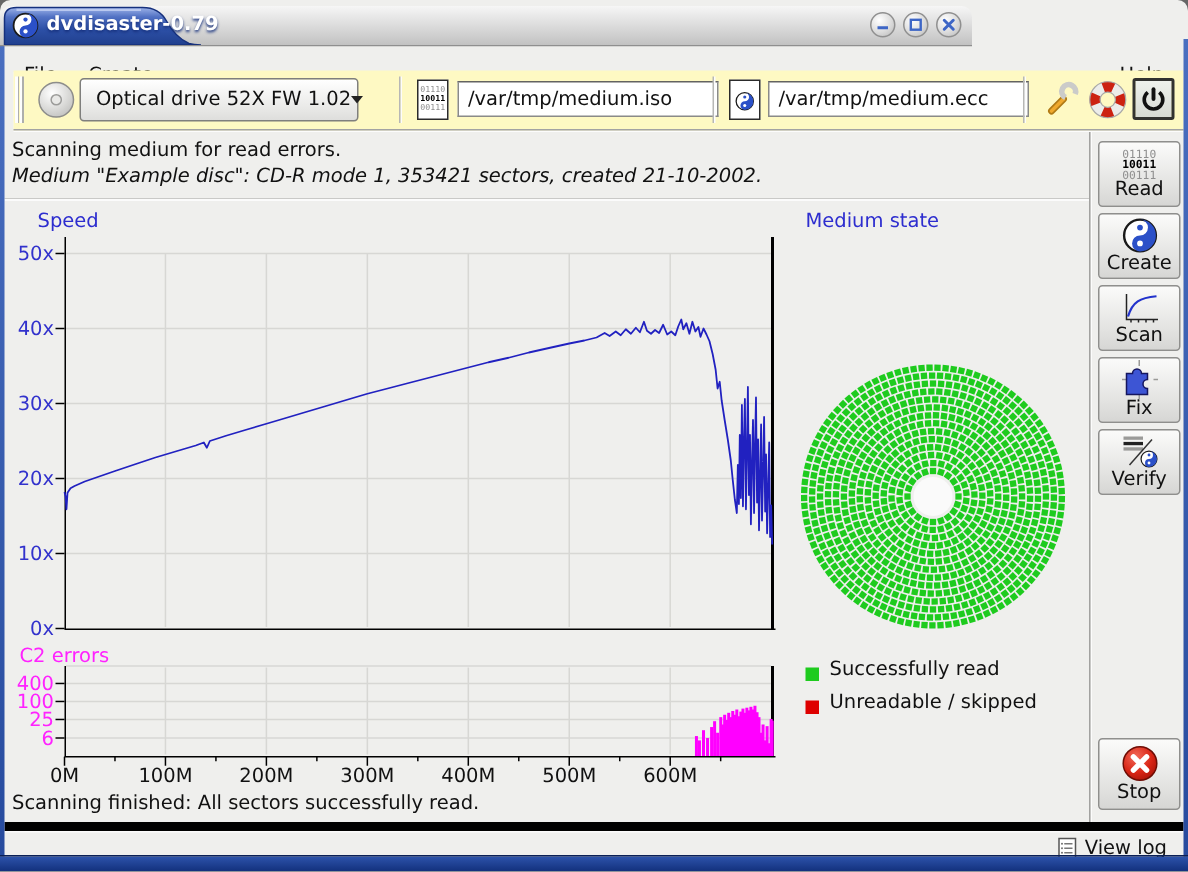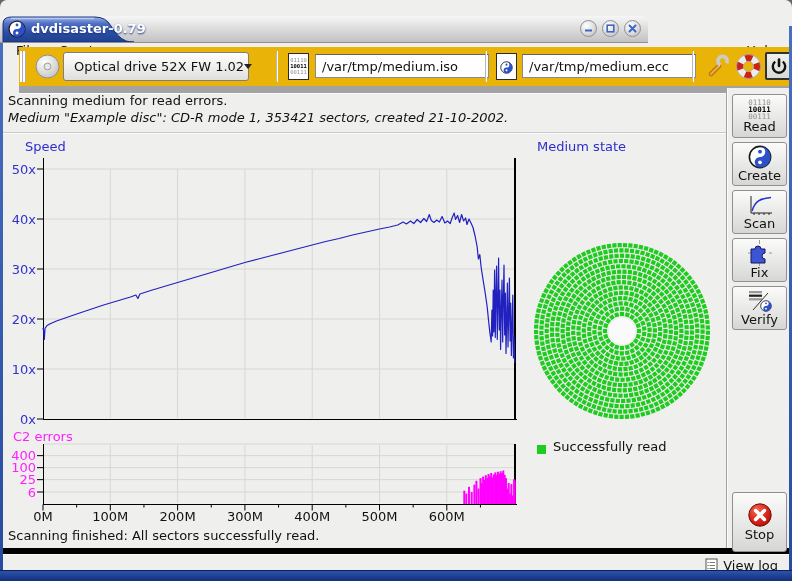--- a/index.html
+++ b/index.html
@@ -6,39 +6,39 @@
   .window{position:relative;width:792px;height:581px;background:#EFEFED;overflow:hidden;
     font-family:"DejaVu Sans","Liberation Sans",sans-serif;font-size:13px;color:#111;
     border-radius:7px 7px 0 0;}
   
   .wb-left,.wb-right{position:absolute;top:26px;bottom:10px;width:3px;
     background:linear-gradient(180deg,#4a6fc0,#274b9e);z-index:30;}
   .wb-left{left:0;} .wb-right{right:0;}
   .wb-bottom{position:absolute;left:0;right:0;bottom:0;height:10px;
     background:linear-gradient(180deg,#2d53ab,#12307c);border-top:1px solid #0a1f55;z-index:30;}
   
-  .titlebar{position:absolute;left:0;top:16px;width:648px;height:26px;
+  .titlebar{position:absolute;left:0;top:4px;width:648px;height:26px;
     background:linear-gradient(180deg,#f6f6f6,#c2c2c2);border-radius:7px 7px 0 0;
     border-bottom:1px solid #8f8f8f;z-index:40;text-align:center;}
   .tab-svg{position:absolute;left:0;top:0;}
   .app-icon{position:absolute;left:8px;top:4px;width:18px;height:18px;}
   .win-title{position:absolute;left:31px;top:0;line-height:25px;font-weight:bold;color:#fff;
     text-shadow:0 1px 2px #16307c;}
   .winbtns{position:absolute;right:7px;top:4px;display:flex;gap:5px;}
   .wbtn{width:17px;height:17px;border-radius:50%;border:1px solid #909090;
     background:radial-gradient(circle at 35% 30%,#ffffff,#dcdcdc 55%,#b9b9b9);
     display:flex;align-items:center;justify-content:center;box-sizing:border-box;}
   
   .menubar{position:absolute;left:3px;right:3px;top:26px;height:21px;display:flex;
     align-items:center;padding:14px 13px;gap:21px;background:#EFEFED;}
   .menu-help{margin-left:auto;}
   .menu-item{cursor:default;}
   
-  .toolbar{position:absolute;left:19px;right:3px;top:47px;height:39px;background:#eab308;
-    border-bottom:7px solid #a3a3a3;box-shadow:0 1px 0 #fcfcfc;}
+  .toolbar{position:absolute;left:9px;right:3px;top:47px;height:39px;background:#fef9c3;
+    border-bottom:1px solid #a3a3a3;box-shadow:0 1px 0 #fcfcfc;}
   .toolbar>*{position:absolute;}
   .handle{left:1px;top:4px;width:6px;height:31px;
     background:linear-gradient(90deg,#fdfdfd 0 2px,#aeaeac 2px 3px,transparent 3px 3.5px,#fdfdfd 3.5px 5px,#aeaeac 5px 6px);}
   .combo{left:44px;top:5px;width:186px;height:29px;border:1px solid #7f7f7d;border-radius:3px;
     background:linear-gradient(180deg,#ffffff,#e9e9e7 70%,#dededc);display:flex;align-items:center;box-sizing:border-box;}
   .combo-text{flex:1;padding-left:10px;white-space:nowrap;}
   .combo-sep{width:1px;align-self:stretch;margin:3px 0;background:#b4b4b2;box-shadow:1px 0 0 #fff;}
   .combo-arrow{width:22px;display:flex;align-items:center;justify-content:center;}
   .tri-down{width:0;height:0;border-left:4.5px solid transparent;border-right:4.5px solid transparent;border-top:5.5px solid #222;}
   .tsep{top:4px;width:1px;height:31px;background:#b7b7b5;box-shadow:1px 0 0 #fcfcfc;}
@@ -69,21 +69,21 @@
     padding:0 3px;cursor:pointer;}
   
   .sidebar{position:absolute;left:726px;top:88px;width:63px;height:460px;background:#EFEFED;
     border-left:1px solid #a2a2a0;box-shadow:inset 1px 0 0 #fcfcfc;box-sizing:border-box;}
   .side-btn{position:absolute;left:5px;width:55px;height:44px;border:1px solid #8f8f8d;border-radius:3px;
     background:linear-gradient(180deg,#fbfbfa,#e2e2e0 70%,#d6d6d4);display:flex;flex-direction:column;
     align-items:center;justify-content:center;cursor:pointer;box-sizing:border-box;}
   .side-label{line-height:14px;}
   .bin{font-family:"DejaVu Sans Mono","Liberation Mono",monospace;font-size:7.5px;line-height:7px;text-align:center;}
   .bin .dim{color:#8f8f8f;display:block;} .bin .hot{color:#000;font-weight:bold;display:block;}
-  #btn-stop{top:404px;height:60px;}
+  #btn-stop{top:404px;height:48px;}
 </style>
 </head>
 <body>
 
 <svg width="0" height="0" style="position:absolute" aria-hidden="true">
   <defs>
     <linearGradient id="tabGrad" x1="0" y1="0" x2="0" y2="1">
       <stop offset="0" stop-color="#9cb2e8"></stop>
         <stop offset="0.25" stop-color="#5272c4"></stop>
       <stop offset="0.6" stop-color="#2c4fa5"></stop>
@@ -1149,20 +1149,24 @@
       <rect x="612.3" y="243.3" width="4.2" height="4.2" fill="#1ecb1e" transform="rotate(714.9 614.4 245.4)"></rect>
       <rect x="617.6" y="243.0" width="4.2" height="4.2" fill="#1ecb1e" transform="rotate(718.5 619.7 245.1)"></rect>
       <rect x="622.9" y="243.1" width="4.2" height="4.2" fill="#1ecb1e" transform="rotate(722.0 625.0 245.2)"></rect>
       <circle cx="622" cy="331" r="13" fill="#fafafa"></circle>
     </svg>
 
   <div class="legend-row" style="left:537px;top:439px">
     <span class="swatch" id="sw-good" style="background: rgb(30, 203, 30);"></span>
     <span>Successfully read</span>
   </div>
+  <div class="legend-row" style="left:537px;top:461px">
+    <span class="swatch" id="sw-bad" style="background: rgb(222, 0, 0);"></span>
+    <span>Unreadable / skipped</span>
+  </div>
 
   <div class="status-finished">Scanning finished: All sectors successfully read.</div>
 
   <div class="footer">
     <div class="viewlog">
       <svg width="13" height="15">
         <rect x="1" y="1" width="11" height="13" fill="#fff" stroke="#555"></rect>
         <line x1="4.5" y1="4.5" x2="10" y2="4.5" stroke="#777"></line>
         <line x1="4.5" y1="7.5" x2="10" y2="7.5" stroke="#777"></line>
         <line x1="4.5" y1="10.5" x2="10" y2="10.5" stroke="#777"></line>

